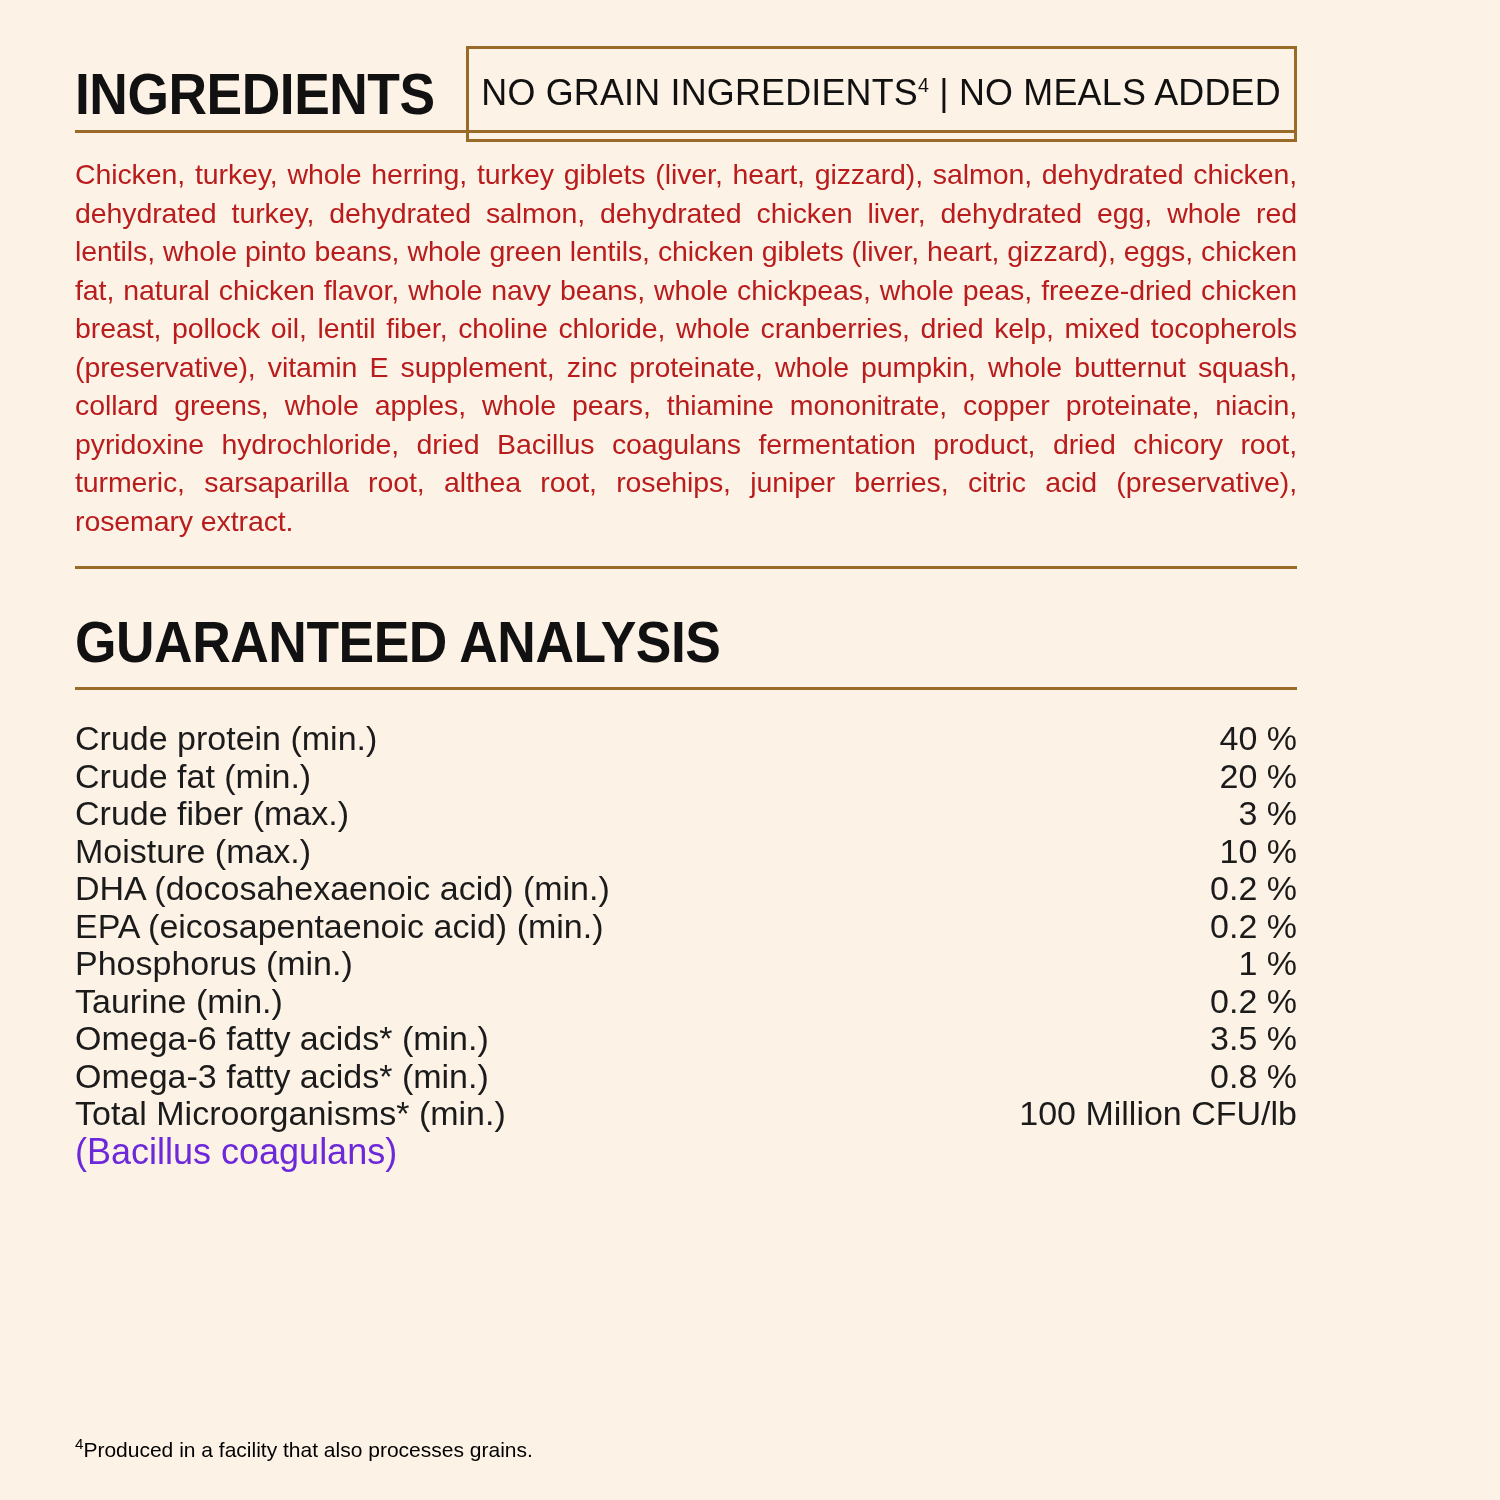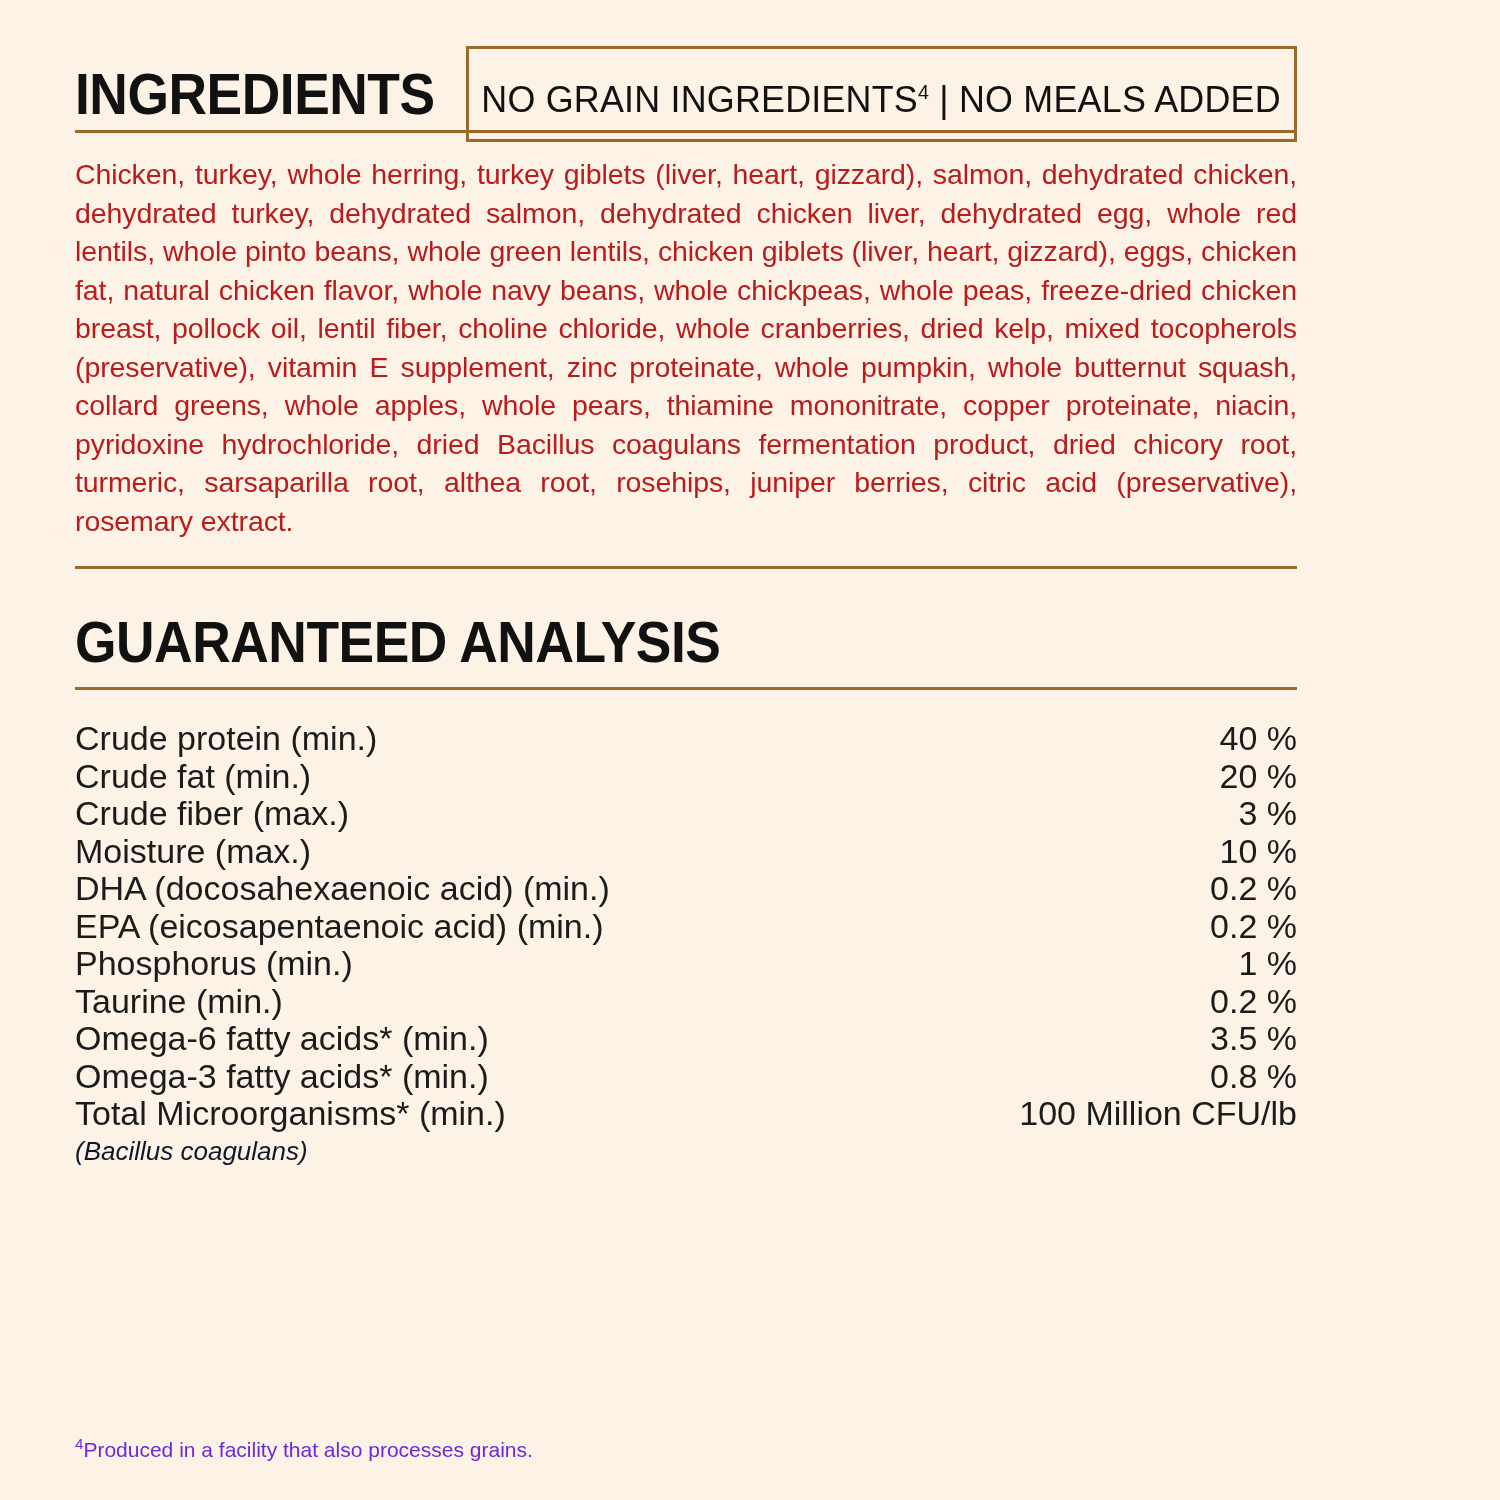--- a/index.html
+++ b/index.html
@@ -40,21 +40,21 @@
     color: #111;
     transform: scaleX(0.92);
     transform-origin: left center;
     white-space: nowrap;
   }
   .nograin-box {
     border: 3px solid #9a6a28;
     padding: 16px 26px 18px 26px;
     box-sizing: border-box;
     display: flex;
-    align-items: flex-end;
+    align-items: center;
     justify-content: center;
     min-width: 795px;
     height: 96px;
   }
   .nograin-text {
     font-family: "Liberation Sans Narrow", "Liberation Sans", sans-serif;
     font-weight: normal;
     font-size: 37px;
     letter-spacing: 0.2px;
     color: #111;
@@ -111,33 +111,32 @@
     font-size: 34px;
     line-height: 37.5px;
     padding: 0;
     vertical-align: baseline;
     color: #1b1b1b;
   }
   .ga-label { text-align: left; }
   .ga-value { text-align: right; white-space: nowrap; }
 
   .ga-sub {
-    font-size: 26px;
+    font-size: 36px;
     line-height: 37.5px;
-    color: #0f172a;
-    font-style: italic;
+    color: #6d28d9;
   }
 
   
   .footnote {
     position: absolute;
     left: 75px;
     bottom: 38px;
     font-size: 21px;
-    color: #6d28d9;
+    color: #000000;
   }
   .footnote sup {
     font-size: 0.72em;
     vertical-align: super;
   }
 </style>
 </head>
 <body>
 
 <div class="page">

